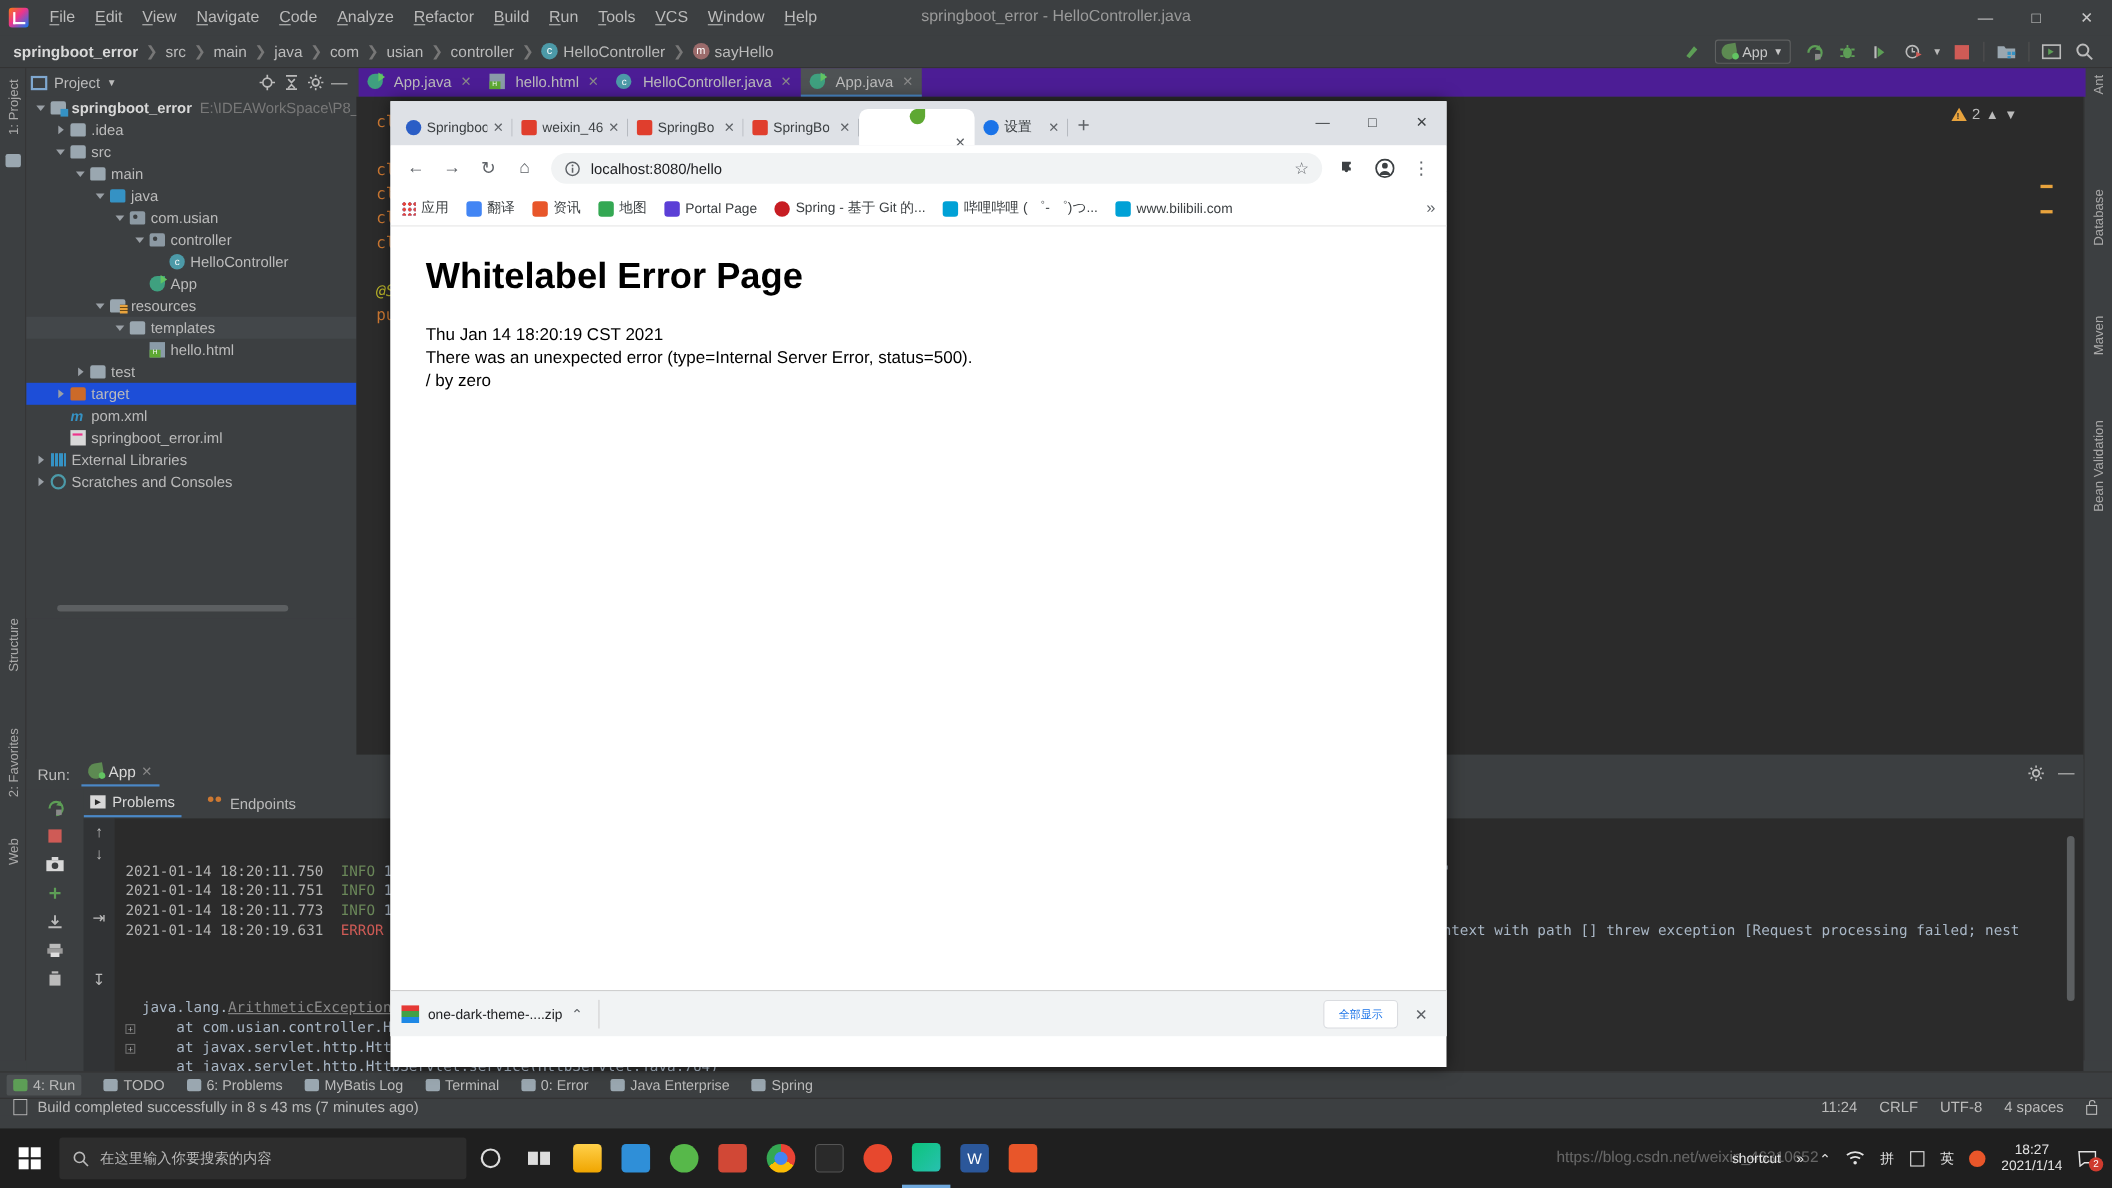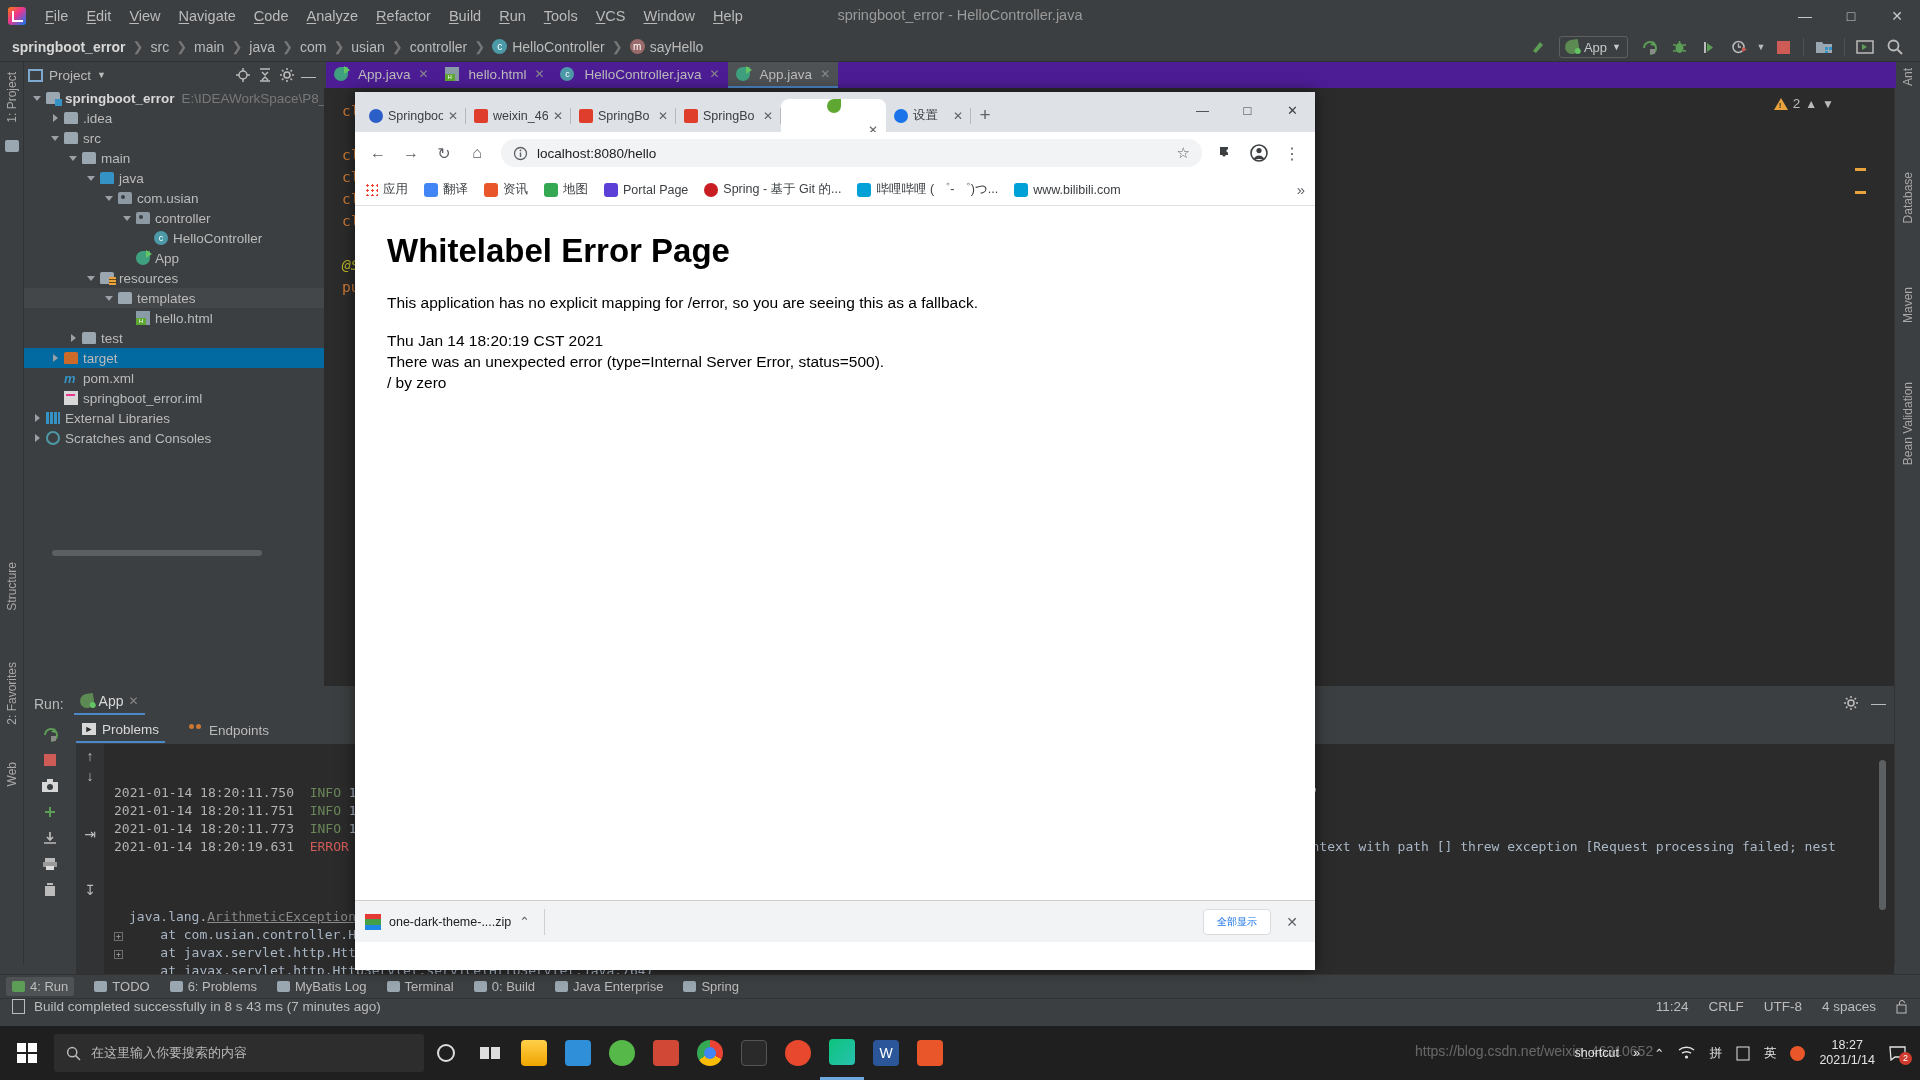--- a/index.html
+++ b/index.html
@@ -63,21 +63,21 @@
     background:#3c3f41; border-left:1px solid #323232; }
 
   
   .proj { position:absolute; left:24px; top:62px; width:300px; height:500px; background:#3c3f41; }
   .proj-head { height:26px; display:flex; align-items:center; padding:0 4px; gap:6px; }
   .proj-head .ttl { color:#bbbbbb; font-size:13.5px; }
   .proj-head .sp { flex:1; }
   .tree { position:absolute; left:0; top:26px; width:300px; height:474px;
     background:#3c3f41; font-size:13.5px; color:#bbbbbb; }
   .trow { height:20px; display:flex; align-items:center; white-space:nowrap; }
-  .trow.sel-brown { background:#0369a1; }
+  .trow.sel-brown { background:#1d4ed8; }
   .trow.sel-dark { background:#43474a; }
   .arrow { width:11px; height:11px; margin-right:3px; position:relative; flex:none; }
   .arrow.down::after { content:""; position:absolute; left:1px; top:3px;
     border-left:4px solid transparent; border-right:4px solid transparent; border-top:5px solid #9aa0a6; }
   .arrow.right::after { content:""; position:absolute; left:3px; top:1px;
     border-top:4px solid transparent; border-bottom:4px solid transparent; border-left:5px solid #9aa0a6; }
   .fico { width:14px; height:12px; margin-right:5px; flex:none; border-radius:2px 2px 1px 1px; }
   .fico.grey { background:#9aa7b0; }
   .fico.blue { background:#3592c4; }
   .fico.orange { background:#cc6a29; }
@@ -698,21 +698,21 @@
         <span class="twitem">
           <span style="width:13px;height:11px;display:inline-block;background:#9aa7b0;border-radius:2px"></span>
           <span>MyBatis Log</span>
         </span>
         <span class="twitem">
           <span style="width:13px;height:11px;display:inline-block;background:#9aa7b0;border-radius:2px"></span>
           <span>Terminal</span>
         </span>
         <span class="twitem">
           <span style="width:13px;height:11px;display:inline-block;background:#9aa7b0;border-radius:2px"></span>
-          <span>0: Build</span>
+          <span>0: Error</span>
         </span>
         <span class="twitem">
           <span style="width:13px;height:11px;display:inline-block;background:#9aa7b0;border-radius:2px"></span>
           <span>Java Enterprise</span>
         </span>
         <span class="twitem">
           <span style="width:13px;height:11px;display:inline-block;background:#9aa7b0;border-radius:2px"></span>
           <span>Spring</span>
         </span>
       </div>
@@ -846,21 +846,20 @@
         </span>
         <span class="bm">
           <span style="width:14px;height:14px;border-radius:3px;background:#00a1d6;display:inline-block"></span>
           <span>www.bilibili.com</span>
         </span>
         <span style="margin-left: auto; color: rgb(95, 99, 104); font-size: 15px;">»</span>
       </div>
 
   <div class="ch-page">
     <div class="wl-h1">Whitelabel Error Page</div>
-    <div class="wl-p">This application has no explicit mapping for /error, so you are seeing this as a fallback.</div>
     <div class="wl-line">Thu Jan 14 18:20:19 CST 2021</div>
     <div class="wl-line">There was an unexpected error (type=Internal Server Error, status=500).</div>
     <div class="wl-line">/ by zero</div>
 
     <div class="ch-dlbar">
       <div class="dl-item">
         <span class="zip-ico"></span>
         <span>one-dark-theme-....zip</span>
         <span style="color:#5f6368">⌃</span>
       </div>

